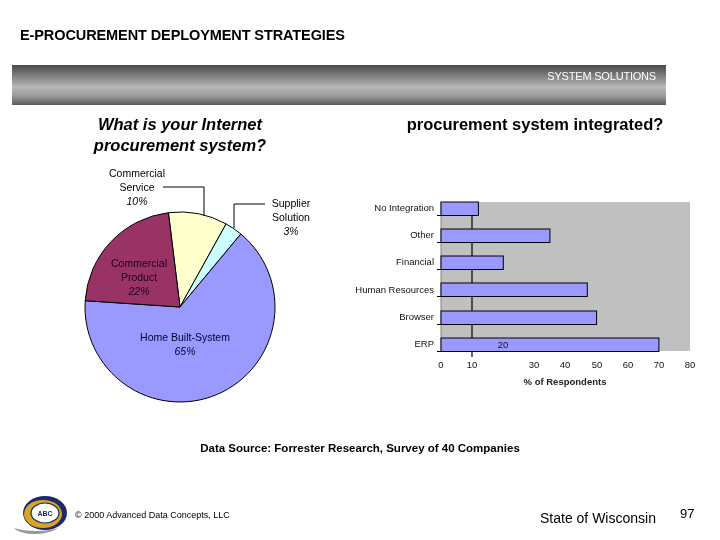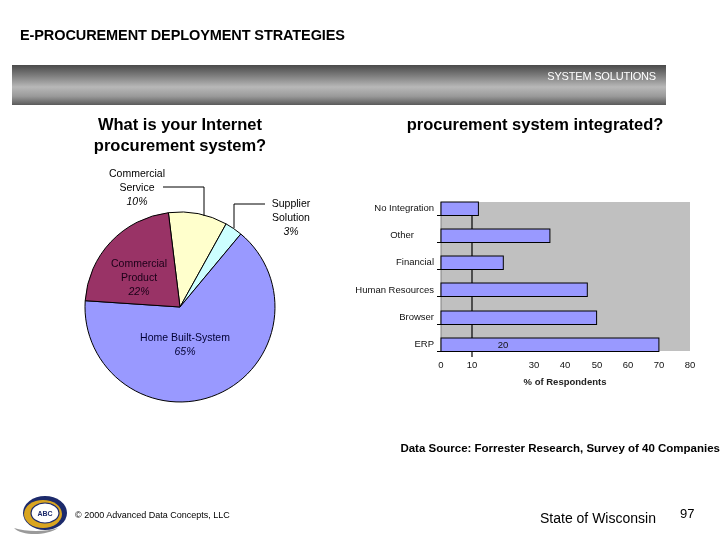--- a/index.html
+++ b/index.html
@@ -3,29 +3,29 @@
 <meta charset="utf-8">
 <style>
   html, body { margin:0; padding:0; background:#ffffff; }
   body { width:720px; height:540px; position:relative; overflow:hidden; font-family:"Liberation Sans", sans-serif; color:#000; }
   .abs { position:absolute; }
   #page-title { left:20px; top:27px; font-size:14.5px; font-weight:bold; letter-spacing:-0.1px; white-space:nowrap; }
   #banner { left:12px; top:65px; width:654px; height:40px;
     background:linear-gradient(to bottom,#4a4a4a 0%,#7a7a7a 25%,#b8b8b8 55%,#9a9a9a 78%,#5a5a5a 100%); }
   #banner-label { right:10px; top:5px; font-size:11px; color:#ffffff; letter-spacing:-0.2px; white-space:nowrap; }
   .q-title { font-size:16.5px; font-weight:bold; text-align:center; line-height:21px; white-space:nowrap; }
-  #pie-title { left:60px; top:114px; width:240px; }
+  #pie-title { left:60px; top:114px; width:240px;font-style:italic; }
   #bar-title { left:385px; top:114px; width:300px; }
   svg { position:absolute; left:0; top:0; }
   .pie-label { font-size:10.5px; font-weight:normal; text-align:center; line-height:14px; white-space:nowrap; }
   .pie-label .pct { font-style:italic; }
   .cat-label { font-size:9.5px; text-align:right; width:92px; white-space:nowrap; color:#111; }
   .tick-label { font-size:9.5px; width:30px; text-align:center; color:#111; }
   #x-axis-title { left:490px; top:376px; width:150px; text-align:center; font-size:9.5px; font-weight:bold; color:#222; }
-  #data-source { left:0; top:442px; width:720px; text-align:right; font-size:11.5px; font-weight:bold; }
+  #data-source { left:0; top:442px; width:720px; text-align:center; font-size:11.5px; font-weight:bold; }
   #copyright { left:75px; top:510px; font-size:9px; white-space:nowrap; }
   #state { left:540px; top:510px; font-size:14px; white-space:nowrap; }
   #page-num { left:680px; top:506px; font-size:13px; white-space:nowrap; }
   #logo { left:12px; top:494px; width:62px; height:42px; }
 </style>
 </head>
 <body>
 
 <div id="page-title" class="abs">E-PROCUREMENT DEPLOYMENT STRATEGIES</div>
 
@@ -85,21 +85,21 @@
   <div>Commercial</div>
   <div>Product</div>
   <div class="pct">22%</div>
 </div>
 <div class="abs pie-label" style="left:115px;top:330px;width:140px;color:#000033;">
   <div>Home Built-System</div>
   <div class="pct">65%</div>
 </div>
 
 <div class="abs cat-label" style="left:342px;top:202px;">No Integration</div>
-<div class="abs cat-label" style="left:322px;top:229px;">Other</div>
+<div class="abs cat-label" style="left:342px;top:229px;">Other</div>
 <div class="abs cat-label" style="left:342px;top:256px;">Financial</div>
 <div class="abs cat-label" style="left:342px;top:284px;">Human Resources</div>
 <div class="abs cat-label" style="left:342px;top:311px;">Browser</div>
 <div class="abs cat-label" style="left:342px;top:338px;">ERP</div>
 
 <div class="abs tick-label" style="left:426px;top:359px;">0</div>
 <div class="abs tick-label" style="left:457px;top:359px;">10</div>
 <div class="abs tick-label" style="left:488px;top:339px;text-align:center;">20</div>
 <div class="abs tick-label" style="left:519px;top:359px;">30</div>
 <div class="abs tick-label" style="left:550px;top:359px;">40</div>

